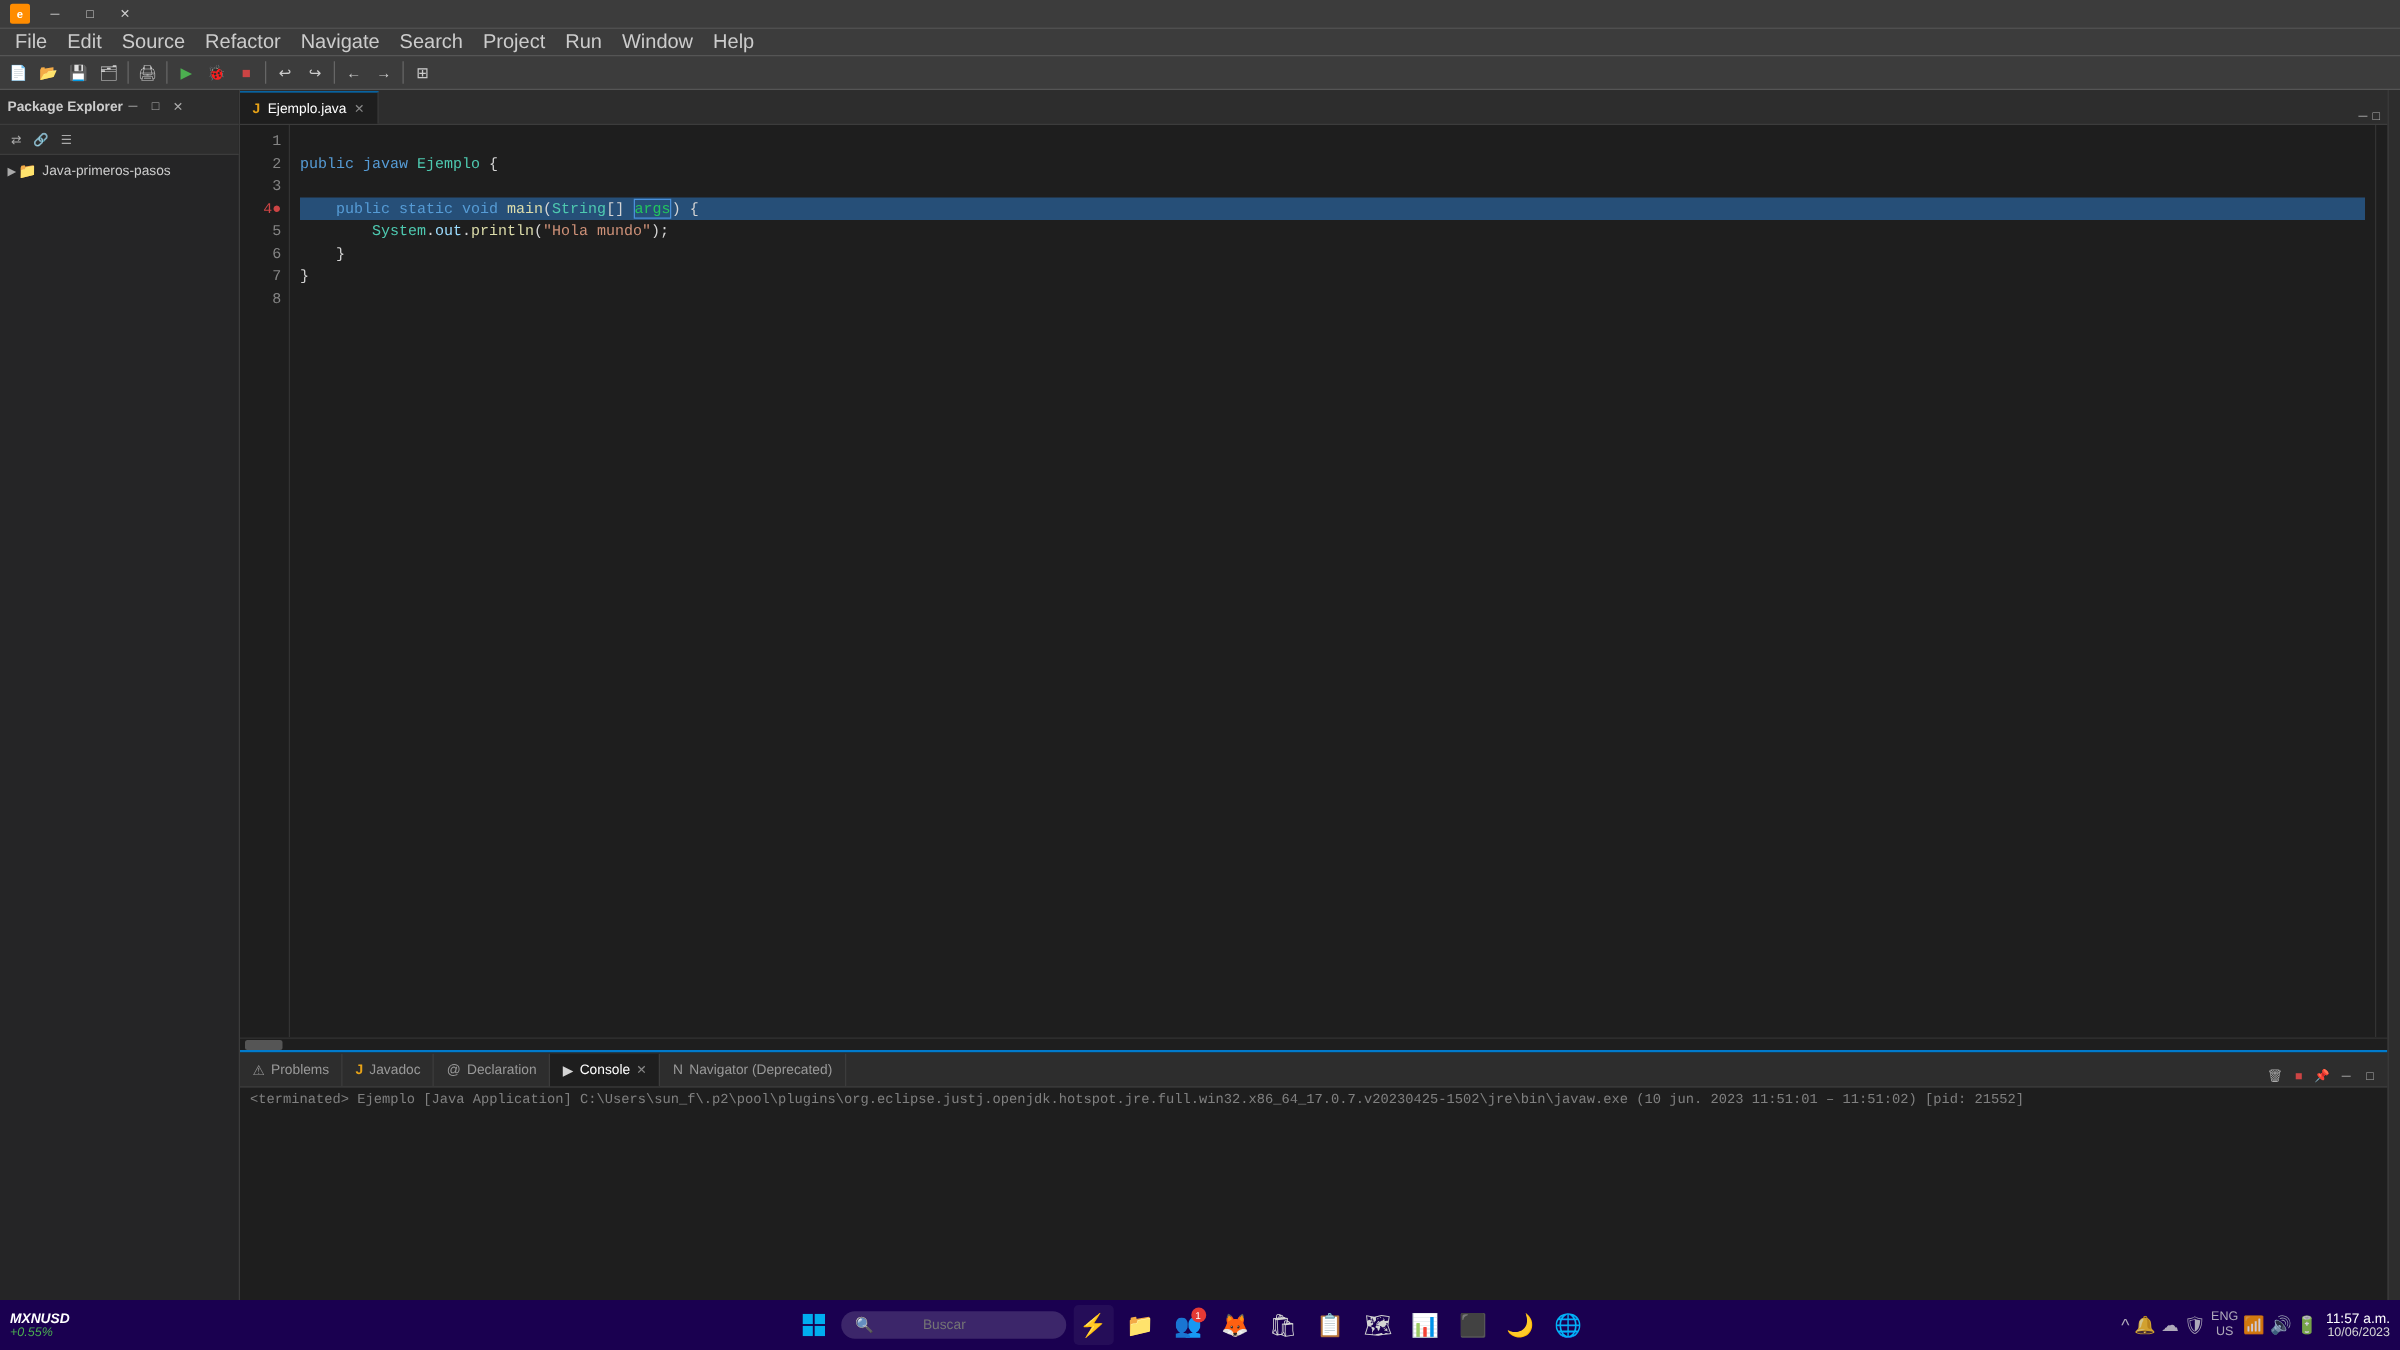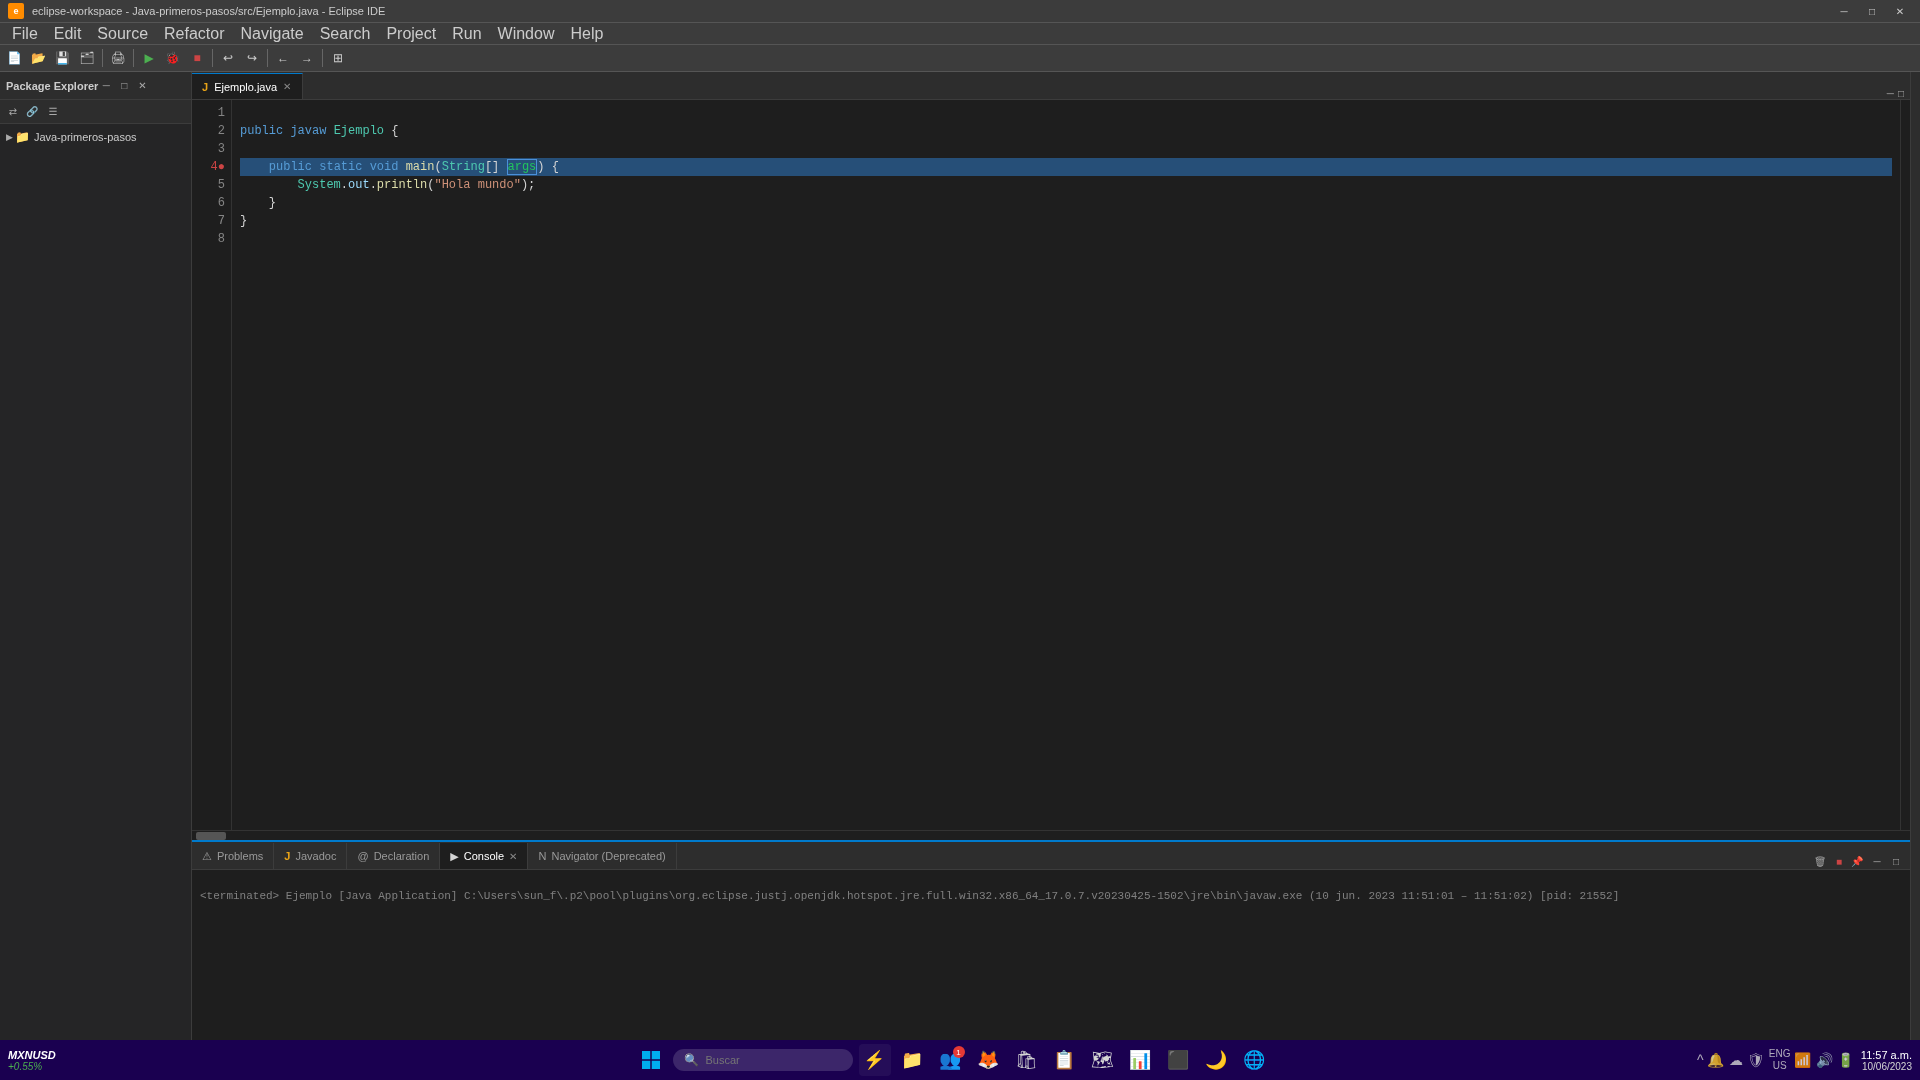--- a/index.html
+++ b/index.html
@@ -322,21 +322,21 @@
       height: 16px;
       display: flex;
       align-items: center;
       justify-content: center;
       font-size: 10px;
       cursor: pointer;
       color: #aaa;
     }
     #console-area {
       flex: 1;
-      padding: 20px 8px;
+      padding: 4px 8px;
       font-family: 'Courier New', monospace;
       font-size: 12px;
       overflow: auto;
     }
     .console-terminated {
       color: #808080;
       font-size: 11px;
       margin-bottom: 2px;
     }
     .console-output {
@@ -406,20 +406,21 @@
       gap: 6px;
       min-width: 180px;
     }
     .search-box input {
       background: transparent;
       border: none;
       outline: none;
       color: #d4d4d4;
       font-size: 11px;
       width: 100px;
+      text-align: center;
     }
     .taskbar-app-icon {
       width: 32px;
       height: 32px;
       display: flex;
       align-items: center;
       justify-content: center;
       cursor: pointer;
       border-radius: 4px;
       font-size: 18px;
@@ -471,21 +472,20 @@
       width: 10px;
       background: #2d2d2d;
       border-left: 1px solid #3c3c3c;
     }
   </style>
 </head>
 <body>
 
 <div id="titlebar">
   <div class="title-icon">e</div>
-  <span class="title-text">eclipse-workspace - Java-primeros-pasos/src/Ejemplo.java - Eclipse IDE</span>
   <div class="window-controls">
     <div class="win-btn">─</div>
     <div class="win-btn">□</div>
     <div class="win-btn close">✕</div>
   </div>
 </div>
 
 <div id="menubar">
   <div class="menu-item">File</div>
   <div class="menu-item">Edit</div>

